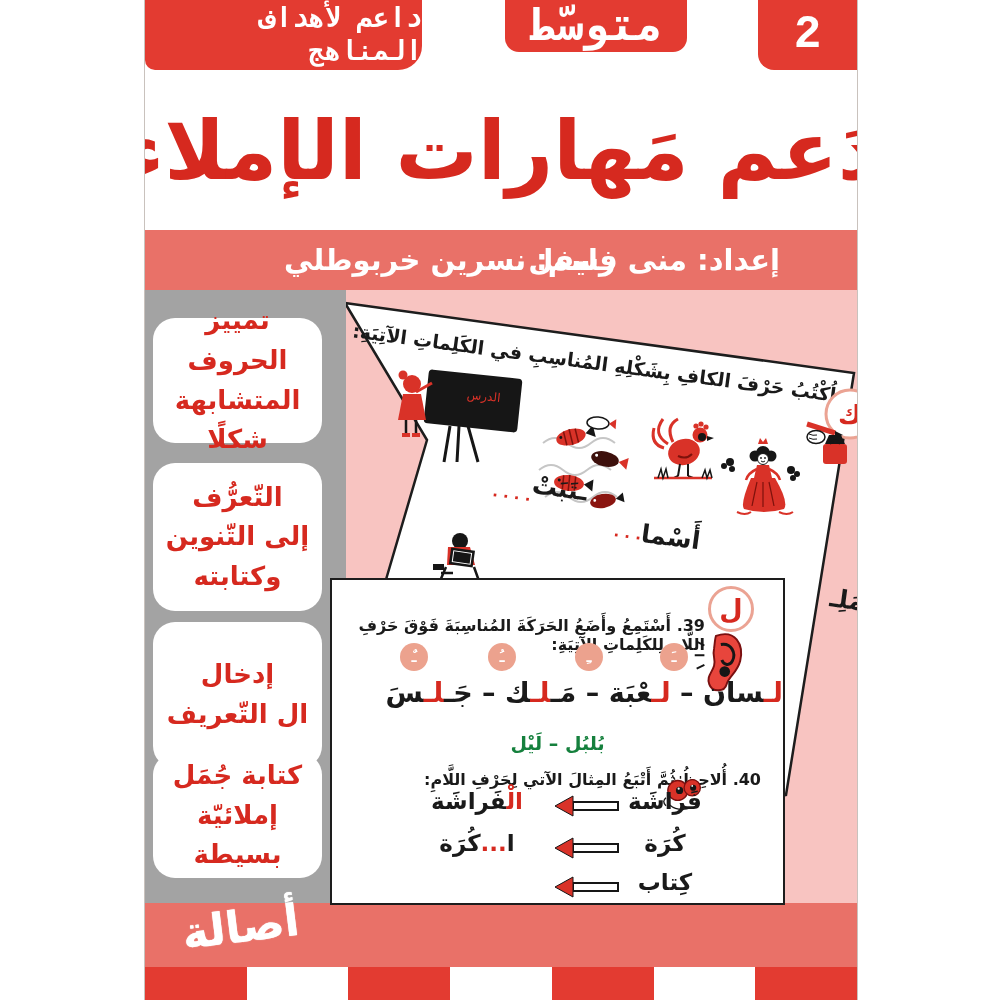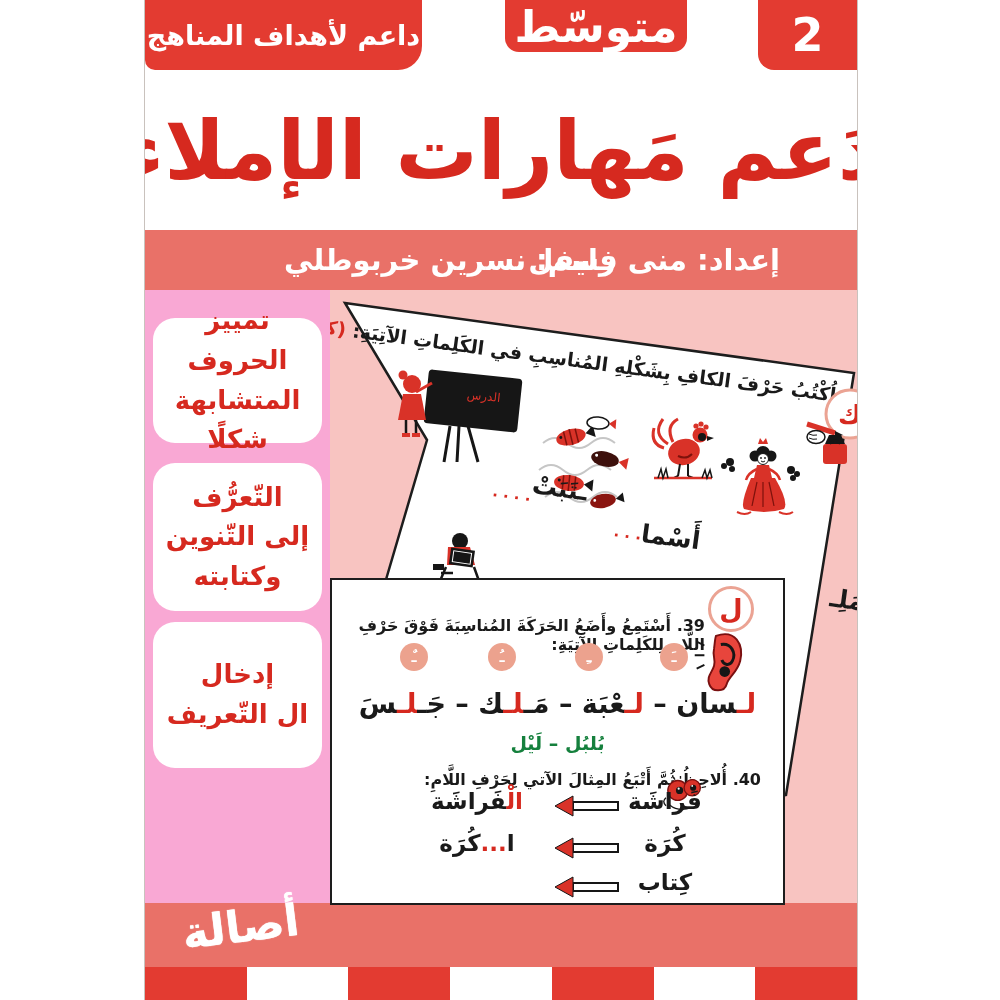--- a/index.html
+++ b/index.html
@@ -8,38 +8,38 @@
     font-family:"DejaVu Sans", sans-serif;overflow:hidden;
   }
   .cover{
     position:absolute;left:145px;top:0;width:712px;height:1000px;
     background:#ffffff;overflow:hidden;outline:1px solid #c9c2bd;
   }
   
   .topbar{position:absolute;left:0;top:0;width:712px;height:70px;background:#fff;}
   .tab{
     position:absolute;top:0;background:#e33b31;color:#fff;font-weight:bold;
-    display:flex;align-items:center;justify-content:center;direction:rtl;
+    display:flex;align-items:center;justify-content:center;direction:rtl;font-family:Liberation Mono, monospace;
   }
   .tab-curr{left:0;width:277px;height:70px;border-radius:0 0 24px 10px;font-size:27px;}
   .tab-level{left:360px;width:182px;height:52px;border-radius:0 0 14px 14px;font-size:44px;}
   .tab-num{left:613px;width:99px;height:70px;border-radius:0 0 0 16px;font-size:46px;}
   
   .title-zone{position:absolute;left:0;top:70px;width:712px;height:160px;display:flex;align-items:center;justify-content:center;}
   .title-zone h1{
     margin:0;direction:rtl;color:#d6291f;font-size:82px;font-weight:bold;letter-spacing:-2px;white-space:nowrap;
   }
   
   .credits{position:absolute;left:0;top:230px;width:712px;height:60px;background:#e97168;}
   .credit{position:absolute;top:0;height:60px;display:flex;align-items:center;color:#fff;font-weight:bold;font-size:29px;direction:rtl;white-space:nowrap;}
   .credit.author{right:77px;}
   .credit.illus{left:139px;}
   
   .main{position:absolute;left:0;top:290px;width:712px;height:613px;background:#f8c4c1;}
-  .sidebar{position:absolute;left:0;top:0;width:185px;height:613px;background:#f9a8d4;z-index:3;}
+  .sidebar{position:absolute;left:0;top:0;width:185px;height:613px;background:#a3a3a3;z-index:3;padding-left:16px;}
   .skill{
     position:absolute;left:8px;width:169px;background:#fff;border-radius:22px;
     color:#d6291f;font-weight:bold;font-size:26px;line-height:1.52;text-align:center;
     direction:rtl;white-space:pre-line;display:flex;align-items:center;justify-content:center;
   }
   .skill-0{top:28px;height:125px;}
   .skill-1{top:173px;height:148px;}
   .skill-2{top:332px;height:146px;}
   .skill-3{top:463px;height:125px;}
   .backpage-svg{position:absolute;left:0;top:0;width:712px;height:613px;z-index:1;}
@@ -53,21 +53,21 @@
     color:#d6291f;font-size:27px;font-weight:bold;display:flex;align-items:center;justify-content:center;background:#fff;
   }
   .fp-line{position:absolute;direction:rtl;font-weight:bold;}
   .fp-39{top:36px;right:78px;left:6px;font-size:16px;text-align:right;}
   .fp-ear{position:absolute;right:38px;top:48px;width:58px;height:64px;}
   .haraka{
     position:absolute;top:63px;width:28px;height:28px;border-radius:50%;background:#eca28e;
     color:#fff;font-size:15px;font-weight:bold;display:flex;align-items:center;justify-content:center;
   }
   .hk-0{left:328px;} .hk-1{left:243px;} .hk-2{left:156px;} .hk-3{left:68px;}
-  .fp-words{top:108px;left:0;right:0;text-align:center;font-size:27px;}
+  .fp-words{top:97px;left:0;right:0;text-align:right;font-size:27px;}
   .fp-words2{top:152px;left:0;right:0;text-align:center;font-size:19px;color:#15803d;}
   .fp-40{top:190px;right:22px;left:6px;font-size:16px;text-align:right;}
   .fp-face{position:absolute;left:330px;top:196px;width:46px;height:38px;}
   .ex-row{position:absolute;left:0;right:0;height:36px;}
   .ex-row-0{top:208px;} .ex-row-1{top:250px;} .ex-row-2{top:289px;}
   .ex-src{position:absolute;right:78px;width:80px;text-align:center;font-size:23px;font-weight:bold;direction:rtl;}
   .ex-arrow{position:absolute;left:222px;top:7px;width:66px;height:22px;}
   .ex-res{position:absolute;left:60px;width:170px;text-align:center;font-size:23px;font-weight:bold;direction:rtl;}
   .red{color:#d6291f;}
   
@@ -231,20 +231,22 @@
 
     <div class="sidebar">
       <div class="skill skill-0">تمييز الحروف
 المتشابهة
 شكلًا</div>
       <div class="skill skill-1">التّعرُّف
 إلى التّنوين
 وكتابته</div>
       <div class="skill skill-2">إدخال
 ال التّعريف</div>
+      <div class="skill skill-3">كتابة جُمَل
+إملائيّة بسيطة</div>
     </div>
 
     <div class="frontpage">
       <div class="letter-circle">ل</div>
 
       <div class="fp-line fp-39">39. أَسْتَمِعُ وأَضَعُ الحَرَكَةَ المُناسِبَةَ فَوْقَ حَرْفِ اللَّامِ لِلكَلِماتِ الآتِيَةِ:</div>
 
       <svg class="fp-ear" viewBox="0 0 60 66">
         <path d="M6 18 l-8 -4 M6 28 l-10 0 M6 38 l-8 4" stroke="#161616" stroke-width="2" transform="translate(12,0)"></path>
         <path d="M30 8 C50 1 59 17 55 34 C52 46 43 50 41 58 C39 66 26 67 23 58 C20 50 26 46 28 39 C30 32 26 29 28 21 C29 14 29 10 30 8 Z" fill="#e8453c" stroke="#7a1010" stroke-width="2"></path>

